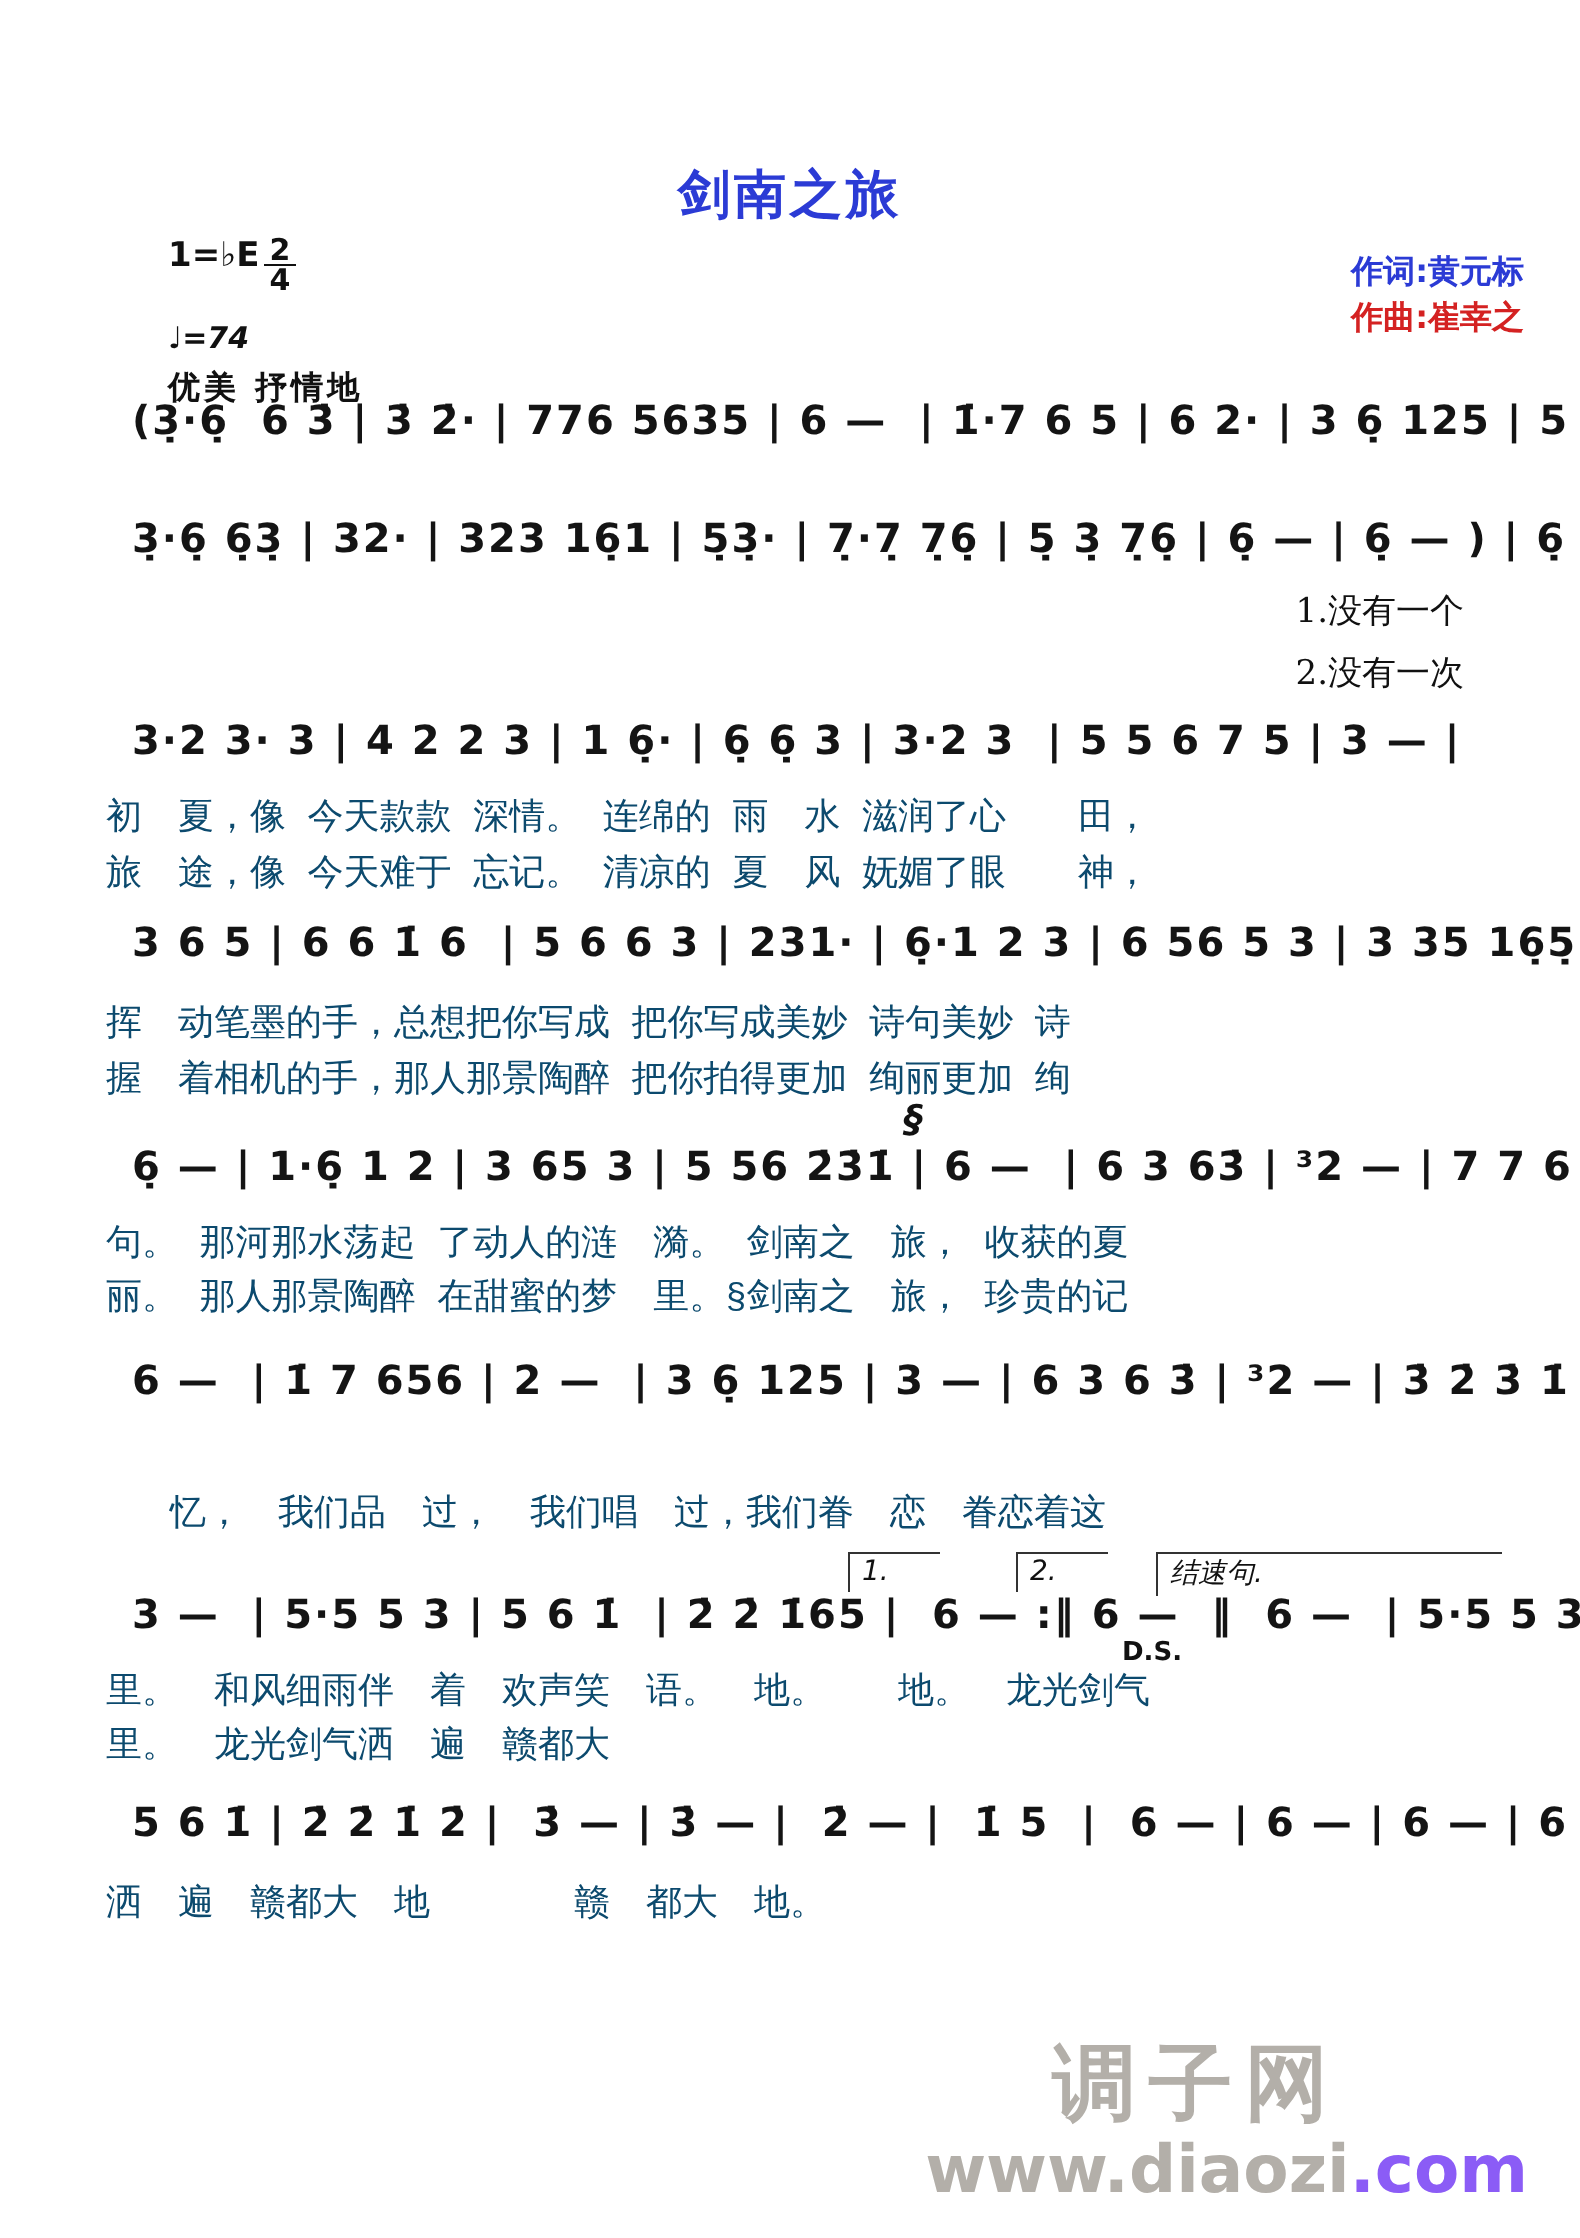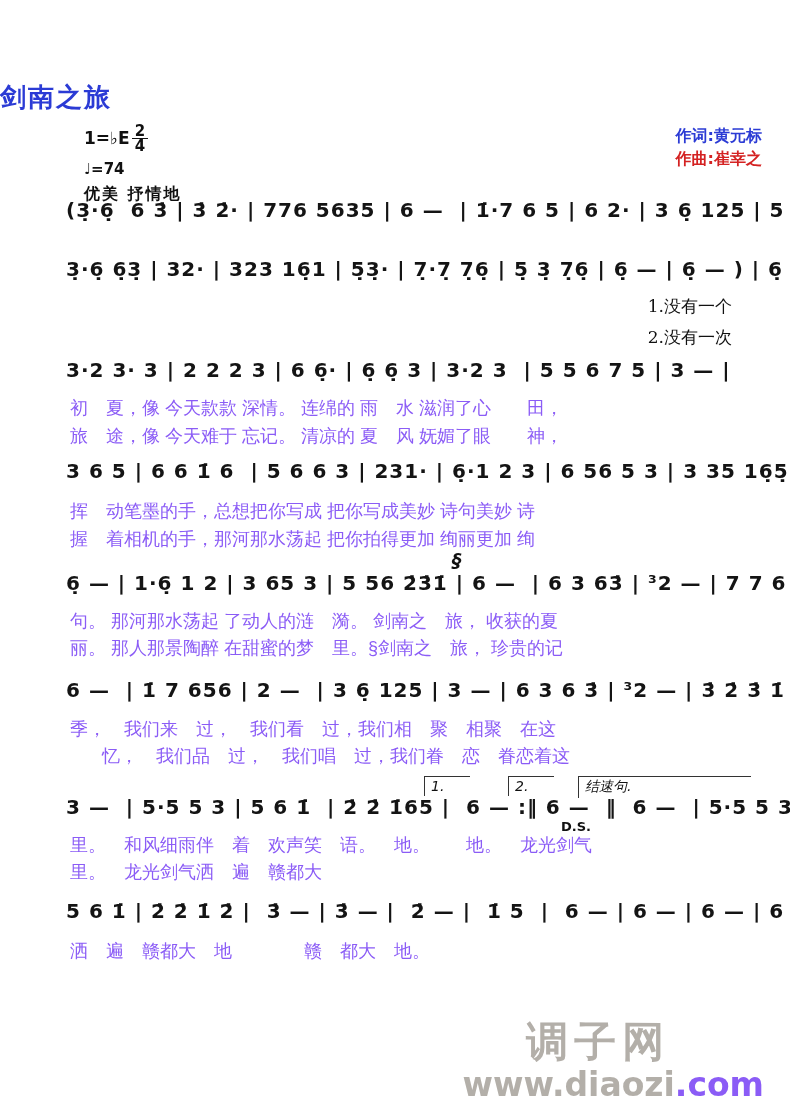--- a/index.html
+++ b/index.html
@@ -1,34 +1,34 @@
 <!DOCTYPE html>
 <html><head>
 <meta charset="utf-8">
 <style>
   html,body{margin:0;padding:0;background:#e8e8e8;}
   .sheet{position:relative;width:790px;height:1119px;background:#ffffff;margin:0 auto;
          font-family:"DejaVu Sans",sans-serif;color:#111;overflow:hidden;}
-  .title{position:absolute;top:80px;left:0;width:100%;
+  .title{position:absolute;top:80px;left:0;width:100%;text-align:center;
          font-size:26px;font-weight:bold;color:#2b3bd5;letter-spacing:2px;}
   .credits{position:absolute;top:124px;right:28px;text-align:center;
            font-size:16px;font-weight:bold;line-height:23px;}
   .credit-lyricist{color:#2b3bd5;}
   .credit-composer{color:#d42222;}
   .keyblock{position:absolute;left:84px;top:118px;font-size:17px;font-weight:bold;}
-  .keyrow{display:flex;align-items:center;height:40px;}
+  .keyrow{display:flex;align-items:flex-start;height:40px;}
   .meter{display:inline-flex;flex-direction:column;align-items:center;margin-left:2px;
          font-size:15px;line-height:14px;}
   .meter .num{border-bottom:1px solid #111;padding:0 3px;}
-  .tempo{font-size:15px;margin-top:2px;}
+  .tempo{font-size:15px;margin-top:2px;font-style:italic;}
   .expression{font-size:16px;margin-top:6px;font-weight:bold;letter-spacing:2px;}
   .notation{position:absolute;left:66px;right:26px;font-size:20px;font-weight:bold;
             letter-spacing:1px;white-space:pre;color:#141414;}
-  .lyric{position:absolute;left:70px;right:26px;font-size:18px;white-space:pre;
-         color:#8b5cf6;font-family:Liberation Sans, sans-serif;}
+  .lyric{position:absolute;left:53px;right:26px;font-size:18px;white-space:pre;
+         color:#0c4a6e;font-family:Liberation Mono, monospace;}
   .verse-labels{position:absolute;right:58px;top:291px;text-align:left;
                 font-size:17px;line-height:31px;font-family:"DejaVu Serif",serif;}
   .segno{position:absolute;left:452px;top:549px;font-size:19px;font-weight:bold;font-style:italic;}
   .volta{position:absolute;top:776px;font-size:14px;font-style:italic;
          border-top:1px solid #333;border-left:1px solid #333;padding:1px 26px 2px 6px;}
   .volta1{left:424px;}
   .volta2{left:508px;}
   .ending-label{left:578px;padding-right:120px;}
   .ds{position:absolute;left:541px;top:819px;font-size:13px;font-weight:bold;margin-left:20px;}
   .watermark{position:absolute;right:26px;top:1020px;text-align:center;
@@ -63,35 +63,34 @@
   </div>
 
   <div class="notation" style="top:198px;">(3̣·6̣  6 3̇ | 3̇ 2̇· | 776 5635 | 6 —  | 1̇·7 6 5 | 6 2· | 3 6̣ 125 | 5 3· |</div>
 
   <div class="notation" style="top:257px;">3̣·6̣ 6̣3̣ | 32· | 323 16̣1 | 5̣3̣· | 7̣·7̣ 7̣6̣ | 5̣ 3̣ 7̣6̣ | 6̣ — | 6̣ — ) | 6̣ 6̣ 6̣ 3 |</div>
   <div class="verse-labels">
     <div>1.没有一个</div>
     <div>2.没有一次</div>
   </div>
 
-  <div class="notation" style="top:358px;">3·2 3· 3 | 2 2 2 3 | 6 6̣· | 6̣ 6̣ 3 | 3·2 3  | 5 5 6 7 5 | 3 — |</div>
+  <div class="notation" style="top:358px;">3·2 3· 3 | 4 2 2 3 | 1 6̣· | 6̣ 6̣ 3 | 3·2 3  | 5 5 6 7 5 | 3 — |</div>
   <div class="lyric" style="top:396px;">初　夏，像 今天款款 深情。 连绵的 雨　水 滋润了心　　田，</div>
   <div class="lyric" style="top:424px;">旅　途，像 今天难于 忘记。 清凉的 夏　风 妩媚了眼　　神，</div>
 
   <div class="notation" style="top:459px;">3 6 5 | 6 6 1̇ 6  | 5 6 6 3 | 231· | 6̣·1 2 3 | 6 56 5 3 | 3 35 16̣5̣ |</div>
   <div class="lyric" style="top:499px;">挥　动笔墨的手，总想把你写成 把你写成美妙 诗句美妙 诗</div>
-  <div class="lyric" style="top:527px;">握　着相机的手，那河那水荡起 把你拍得更加 绚丽更加 绚</div>
+  <div class="lyric" style="top:527px;">握　着相机的手，那人那景陶醉 把你拍得更加 绚丽更加 绚</div>
 
   <div class="segno">§</div>
   <div class="notation" style="top:571px;">6̣ — | 1·6̣ 1 2 | 3 65 3 | 5 56 2̇3̇1̇ | 6 —  | 6 3 63̇ | ³2 — | 7 7 6 535 |</div>
   <div class="lyric" style="top:636px;">丽。 那人那景陶醉 在甜蜜的梦　里。§剑南之　旅， 珍贵的记</div>
   <div class="lyric" style="top:609px;">句。 那河那水荡起 了动人的涟　漪。 剑南之　旅， 收获的夏</div>
 
   <div class="notation" style="top:678px;">6 —  | 1̇ 7 656 | 2 —  | 3 6̣ 125 | 3 — | 6 3 6 3̇ | ³2 — | 3̇ 2̇ 3̇ 1̇ 65 |</div>
-  <div class="lyric" style="top:717px;">季，　我们来　过，　我们看　过，我们相　聚　相聚　在这</div>
   <div class="lyric" style="top:744px;margin-left:32px;">忆，　我们品　过，　我们唱　过，我们眷　恋　眷恋着这</div>
 
   <div class="volta volta1">1.</div>
   <div class="volta volta2">2.</div>
   <div class="volta ending-label">结速句.</div>
   <div class="notation" style="top:795px;">3 —  | 5·5 5 3 | 5 6 1̇  | 2̇ 2̇ 1̇65 |  6 — :‖ 6 —  ‖  6 —  | 5·5 5 3 |</div>
   <div class="ds">D.S.</div>
   <div class="lyric" style="top:833px;">里。　和风细雨伴　着　欢声笑　语。　地。　　地。　龙光剑气</div>
   <div class="lyric" style="top:860px;">里。　龙光剑气洒　遍　赣都大</div>
 

